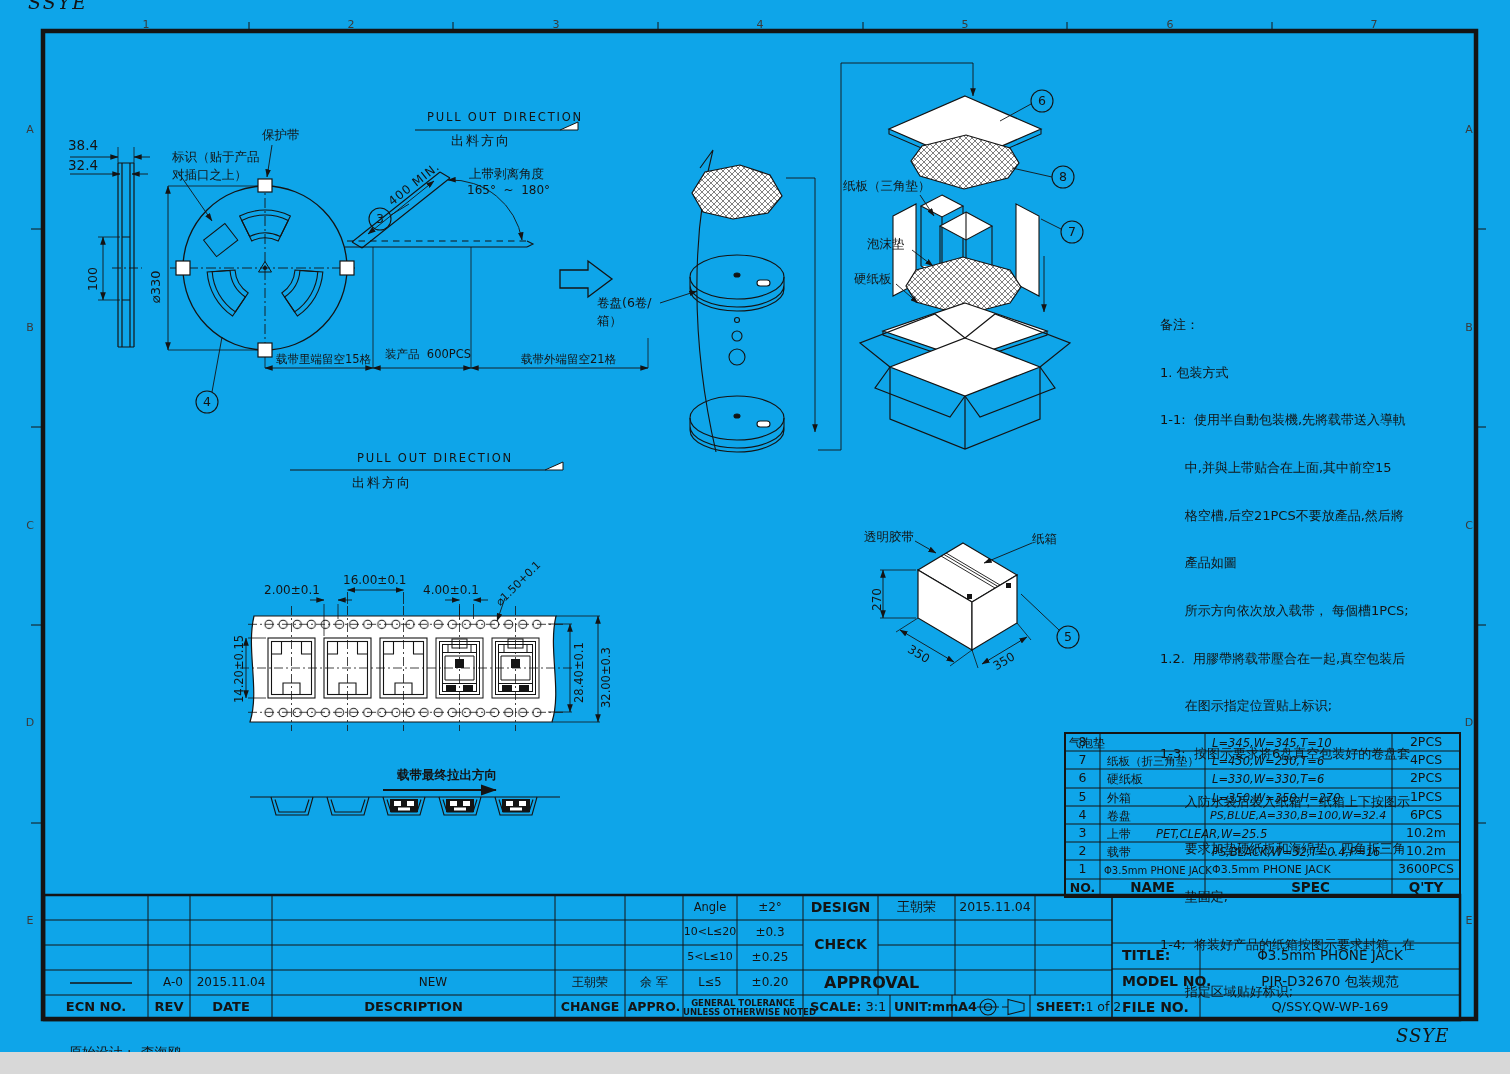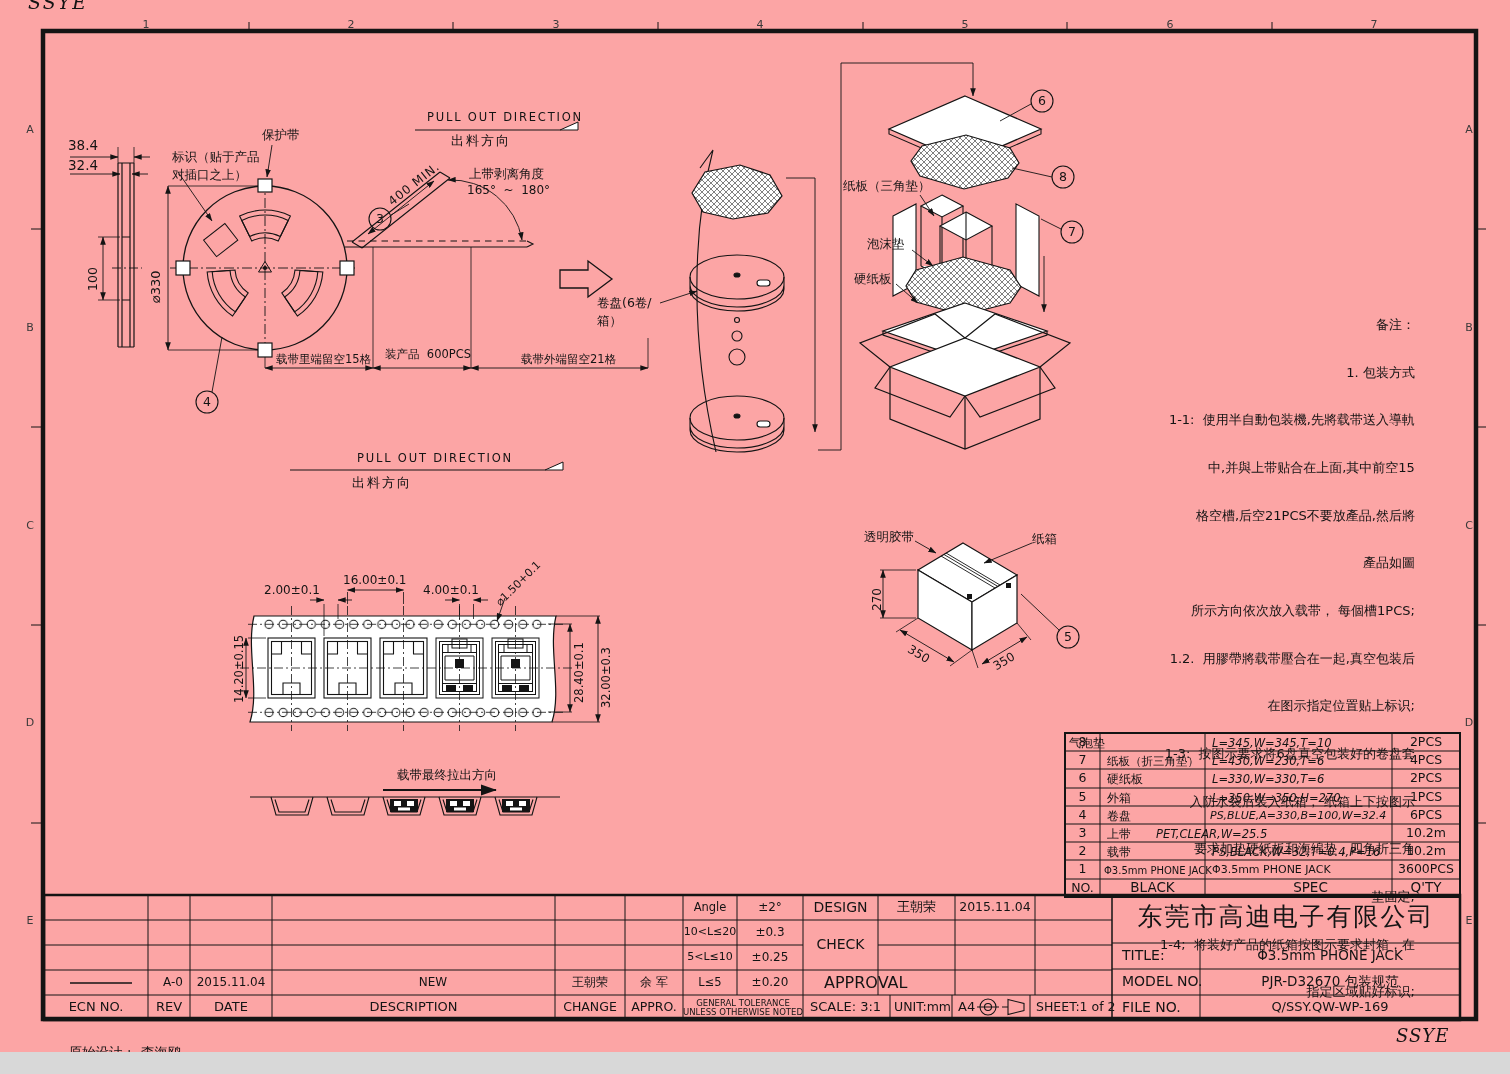--- a/index.html
+++ b/index.html
@@ -1,25 +1,25 @@
 <!DOCTYPE html>
 <html><head>
 <meta charset="utf-8">
 <style>
   html,body{margin:0;padding:0;background:#fff;}
-  #stage{position:relative;width:1510px;height:1074px;background:#fca5a5;overflow:hidden;
+  #stage{position:relative;width:1510px;height:1074px;background:#0ea5e9;overflow:hidden;
          font-family:"DejaVu Sans",sans-serif;color:#141414;}
   svg{position:absolute;left:0;top:0;}
   .t{position:absolute;font:13px "DejaVu Sans",sans-serif;color:#141414;white-space:pre;line-height:1.15;}
   .c{text-align:center;}
-  .b{font-weight:normal;}
+  .b{font-weight:bold;}
   .i{font-style:italic;}
   .zone{font-size:11px;color:#3a3a3a;}
   .callout{width:22px;text-align:center;font-size:12.5px;}
-  .noteline{height:17.8px;font-size:13px;white-space:pre;text-align:right;}
+  .noteline{height:17.8px;font-size:13px;white-space:pre;}
   .uval{border-bottom:1px solid #141414;padding:0 5px;}
   .grey-bar{position:absolute;left:0;top:1052px;width:1510px;height:22px;background:#d8d8d8;}
   .cliplogo{position:absolute;left:28px;top:0;width:74px;height:15px;overflow:hidden;}
   .cliplogo span{position:relative;top:-9px;font:italic 19px "DejaVu Serif",serif;letter-spacing:2px;}
 </style>
 </head>
 <body>
 
 <div id="stage">
 
@@ -415,21 +415,21 @@
 <div class="t c" style="left:1392px;top:826px;width:68px;font-size:12.5px">10.2m</div>
 <div class="t c" style="left:1065px;top:844px;width:35px;font-size:12.5px">2</div>
 <div class="t" style="left:1107px;top:846px;font-size:12px">载带</div>
 <div class="t i" style="left:1212px;top:846px;font-size:11.5px">PS,BLACK,W=32,T=0.4,P=16</div>
 <div class="t c" style="left:1392px;top:844px;width:68px;font-size:12.5px">10.2m</div>
 <div class="t c" style="left:1065px;top:862px;width:35px;font-size:12.5px">1</div>
 <div class="t" style="left:1104px;top:865px;font-size:10px">Φ3.5mm PHONE JACK</div>
 <div class="t" style="left:1212px;top:864px;font-size:11px">Φ3.5mm PHONE JACK</div>
 <div class="t c" style="left:1392px;top:862px;width:68px;font-size:12.5px">3600PCS</div>
 <div class="t c b" style="left:1065px;top:881px;width:35px;font-size:12.5px">NO.</div>
-<div class="t c b" style="left:1100px;top:880px;width:105px;font-size:13.5px">BLACK</div>
+<div class="t c b" style="left:1100px;top:880px;width:105px;font-size:13.5px">NAME</div>
 <div class="t c b" style="left:1205px;top:880px;width:211px;font-size:13.5px">SPEC</div>
 <div class="t c b" style="left:1392px;top:880px;width:68px;font-size:13.5px">Q'TY</div>
 
 <div class="t c" style="left:148px;top:976px;width:50px;font-size:12px">A-0</div>
 <div class="t c" style="left:190px;top:976px;width:82px;font-size:12px">2015.11.04</div>
 <div class="t c" style="left:272px;top:976px;width:322px;font-size:12px">NEW</div>
 <div class="t c" style="left:555px;top:976px;width:70px;font-size:12px">王朝荣</div>
 <div class="t c" style="left:625px;top:976px;width:58px;font-size:12px">余 军</div>
 <div class="t c b" style="left:44px;top:1000px;width:104px;font-size:13px">ECN NO.</div>
 <div class="t c b" style="left:148px;top:1000px;width:42px;font-size:13px">REV</div>
@@ -453,21 +453,20 @@
 <div class="t c" style="left:878px;top:900px;width:77px;font-size:13px">王朝荣</div>
 <div class="t c" style="left:955px;top:900px;width:80px;font-size:12.5px">2015.11.04</div>
 <div class="t c b" style="left:803px;top:936px;width:75px;font-size:14px">CHECK</div>
 <div class="t c b" style="left:824px;top:974px;width:79px;font-size:16px">APPROVAL</div>
 
 <div class="t" style="left:810px;top:1000px;font-size:13px"><span class="b">SCALE:</span> <span>3:1</span></div>
 <div class="t b" style="left:894px;top:1000px;font-size:12.5px">UNIT:mm</div>
 <div class="t b" style="left:958px;top:1000px;font-size:13px">A4</div>
 <div class="t" style="left:1036px;top:1000px;font-size:12.5px"><span class="b">SHEET:</span><span>1 of 2</span></div>
 
-<div class="t c b" style="left:1112px;top:903px;width:348px;font-size:25px;letter-spacing:2px">东莞市高迪电子有限公司</div>
 <div class="t b" style="left:1122px;top:947px;font-size:14px">TITLE:</div>
 <div class="t c" style="left:1200px;top:948px;width:260px;font-size:13.5px">Φ3.5mm PHONE JACK</div>
 <div class="t b" style="left:1122px;top:973px;font-size:14px">MODEL NO.</div>
 <div class="t c" style="left:1200px;top:974px;width:260px;font-size:13.5px">PJR-D32670 包装规范</div>
 <div class="t b" style="left:1122px;top:999px;font-size:14px">FILE NO.</div>
 <div class="t c" style="left:1200px;top:1000px;width:260px;font-size:13px">Q/SSY.QW-WP-169</div>
 
 <div class="t" style="left:60px;top:1029px;font-size:13.5px">
   <span>原始设计：</span><span class="uval">李海鸥</span><span style="display:inline-block;width:18px"></span>
   <span>承认：</span><span class="uval">余 军</span><span style="display:inline-block;width:18px"></span>

